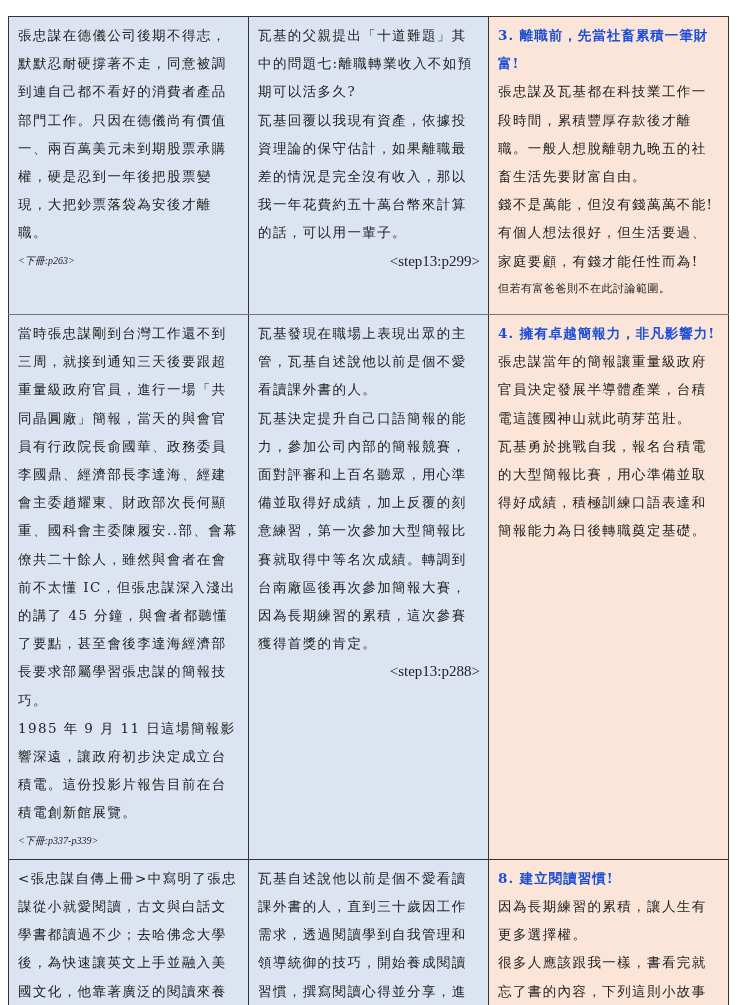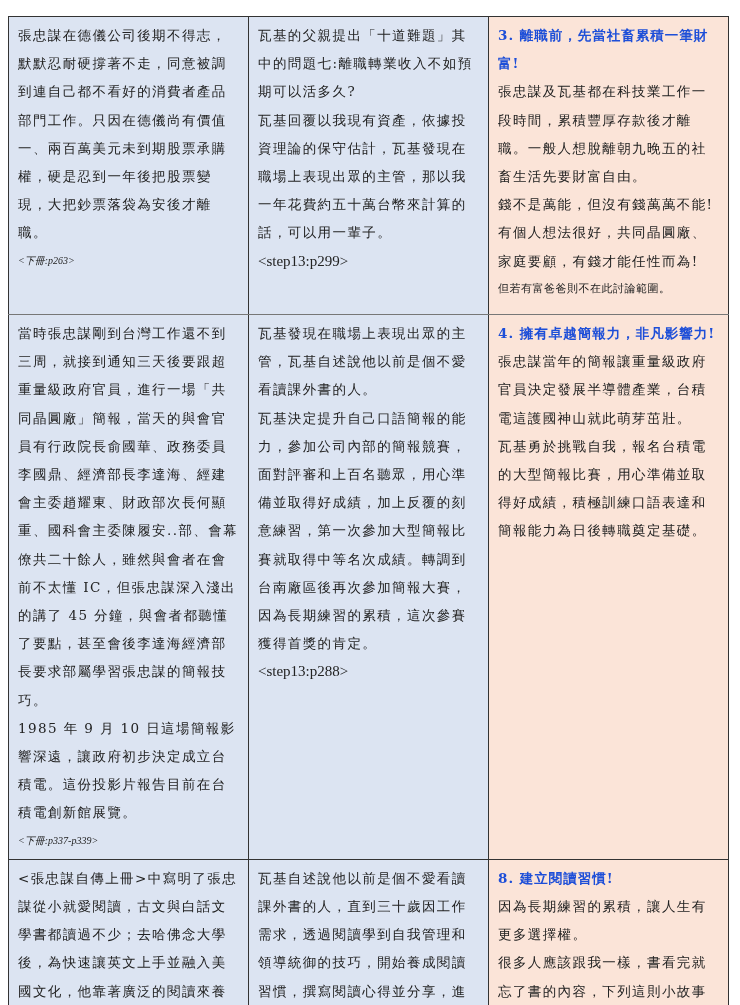--- a/index.html
+++ b/index.html
@@ -21,51 +21,51 @@
   }
   .tbl tr.r1 td { height: 289px; border-bottom-color: #777; }
   .tbl tr.r2 td { height: 480px; }
   .tbl tr.r3 td { height: 186px; }
   .c1, .c2 { background: #dce4f2; }
   .c3 { background: #fbe4d8; }
   .tbl td.c1 { width: 222px; }
   .tbl td.c2 { width: 222px; }
   .tbl td.c3 { width: 222px; }
   .ref-it { font-style: italic; font-family: "Liberation Serif", serif; letter-spacing: 0; font-size: 10px; }
-  .ref { font-family: "Liberation Serif", serif; letter-spacing: 0; font-size: 15px; }
+  .ref { font-family: "Liberation Serif", serif; letter-spacing: 0; font-size: 15px; text-align: right; }
   .heading { color: #1d4ed8; font-weight: bold; letter-spacing: 1px; }
   .note { font-size: 11px; letter-spacing: 0.5px; }
   .p { display: block; }
 </style>
 </head>
 <body>
 
 <table class="tbl">
   <tbody>
       <tr class="r1">
     <td class="c1">
       <span class="p">張忠謀在德儀公司後期不得志，默默忍耐硬撐著不走，同意被調到連自己都不看好的消費者產品部門工作。只因在德儀尚有價值一、兩百萬美元未到期股票承購權，硬是忍到一年後把股票變現，大把鈔票落袋為安後才離職。</span>
       <span class="p ref-it">&lt;下冊:p263&gt;</span>
     </td>
     <td class="c2">
       <span class="p">瓦基的父親提出「十道難題」其中的問題七:離職轉業收入不如預期可以活多久?</span>
-      <span class="p">瓦基回覆以我現有資產，依據投資理論的保守估計，瓦基發現在職場上表現出眾的主管，那以我一年花費約五十萬台幣來計算的話，可以用一輩子。</span>
+      <span class="p">瓦基回覆以我現有資產，依據投資理論的保守估計，如果離職最差的情況是完全沒有收入，那以我一年花費約五十萬台幣來計算的話，可以用一輩子。</span>
       <span class="p ref">&lt;step13:p299&gt;</span>
     </td>
     <td class="c3">
       <span class="p heading">3. 離職前，先當社畜累積一筆財富!</span>
       <span class="p">張忠謀及瓦基都在科技業工作一段時間，累積豐厚存款後才離職。一般人想脫離朝九晚五的社畜生活先要財富自由。</span>
-      <span class="p">錢不是萬能，但沒有錢萬萬不能!有個人想法很好，共同晶圓廠、家庭要顧，有錢才能任性而為!</span>
+      <span class="p">錢不是萬能，但沒有錢萬萬不能!有個人想法很好，但生活要過、家庭要顧，有錢才能任性而為!</span>
       <span class="p note">但若有富爸爸則不在此討論範圍。</span>
     </td>
   </tr>
   <tr class="r2">
     <td class="c1">
       <span class="p">當時張忠謀剛到台灣工作還不到三周，就接到通知三天後要跟超重量級政府官員，進行一場「共同晶圓廠」簡報，當天的與會官員有行政院長俞國華、政務委員李國鼎、經濟部長李達海、經建會主委趙耀東、財政部次長何顯重、國科會主委陳履安..部、會幕僚共二十餘人，雖然與會者在會前不太懂 IC，但張忠謀深入淺出的講了 45 分鐘，與會者都聽懂了要點，甚至會後李達海經濟部長要求部屬學習張忠謀的簡報技巧。</span>
-      <span class="p">1985 年 9 月 10 日這場簡報影響深遠，讓政府初步決定成立台積電。這份投影片報告目前在台積電創新館展覽。</span>
+      <span class="p">1985 年 9 月 11 日這場簡報影響深遠，讓政府初步決定成立台積電。這份投影片報告目前在台積電創新館展覽。</span>
       <span class="p ref-it">&lt;下冊:p337-p339&gt;</span>
     </td>
     <td class="c2">
       <span class="p">瓦基發現在職場上表現出眾的主管，瓦基自述說他以前是個不愛看讀課外書的人。</span>
       <span class="p">瓦基決定提升自己口語簡報的能力，參加公司內部的簡報競賽，面對評審和上百名聽眾，用心準備並取得好成績，加上反覆的刻意練習，第一次參加大型簡報比賽就取得中等名次成績。轉調到台南廠區後再次參加簡報大賽，因為長期練習的累積，這次參賽獲得首獎的肯定。</span>
       <span class="p ref">&lt;step13:p288&gt;</span>
     </td>
     <td class="c3">
       <span class="p heading">4. 擁有卓越簡報力，非凡影響力!</span>
       <span class="p">張忠謀當年的簡報讓重量級政府官員決定發展半導體產業，台積電這護國神山就此萌芽茁壯。</span>

